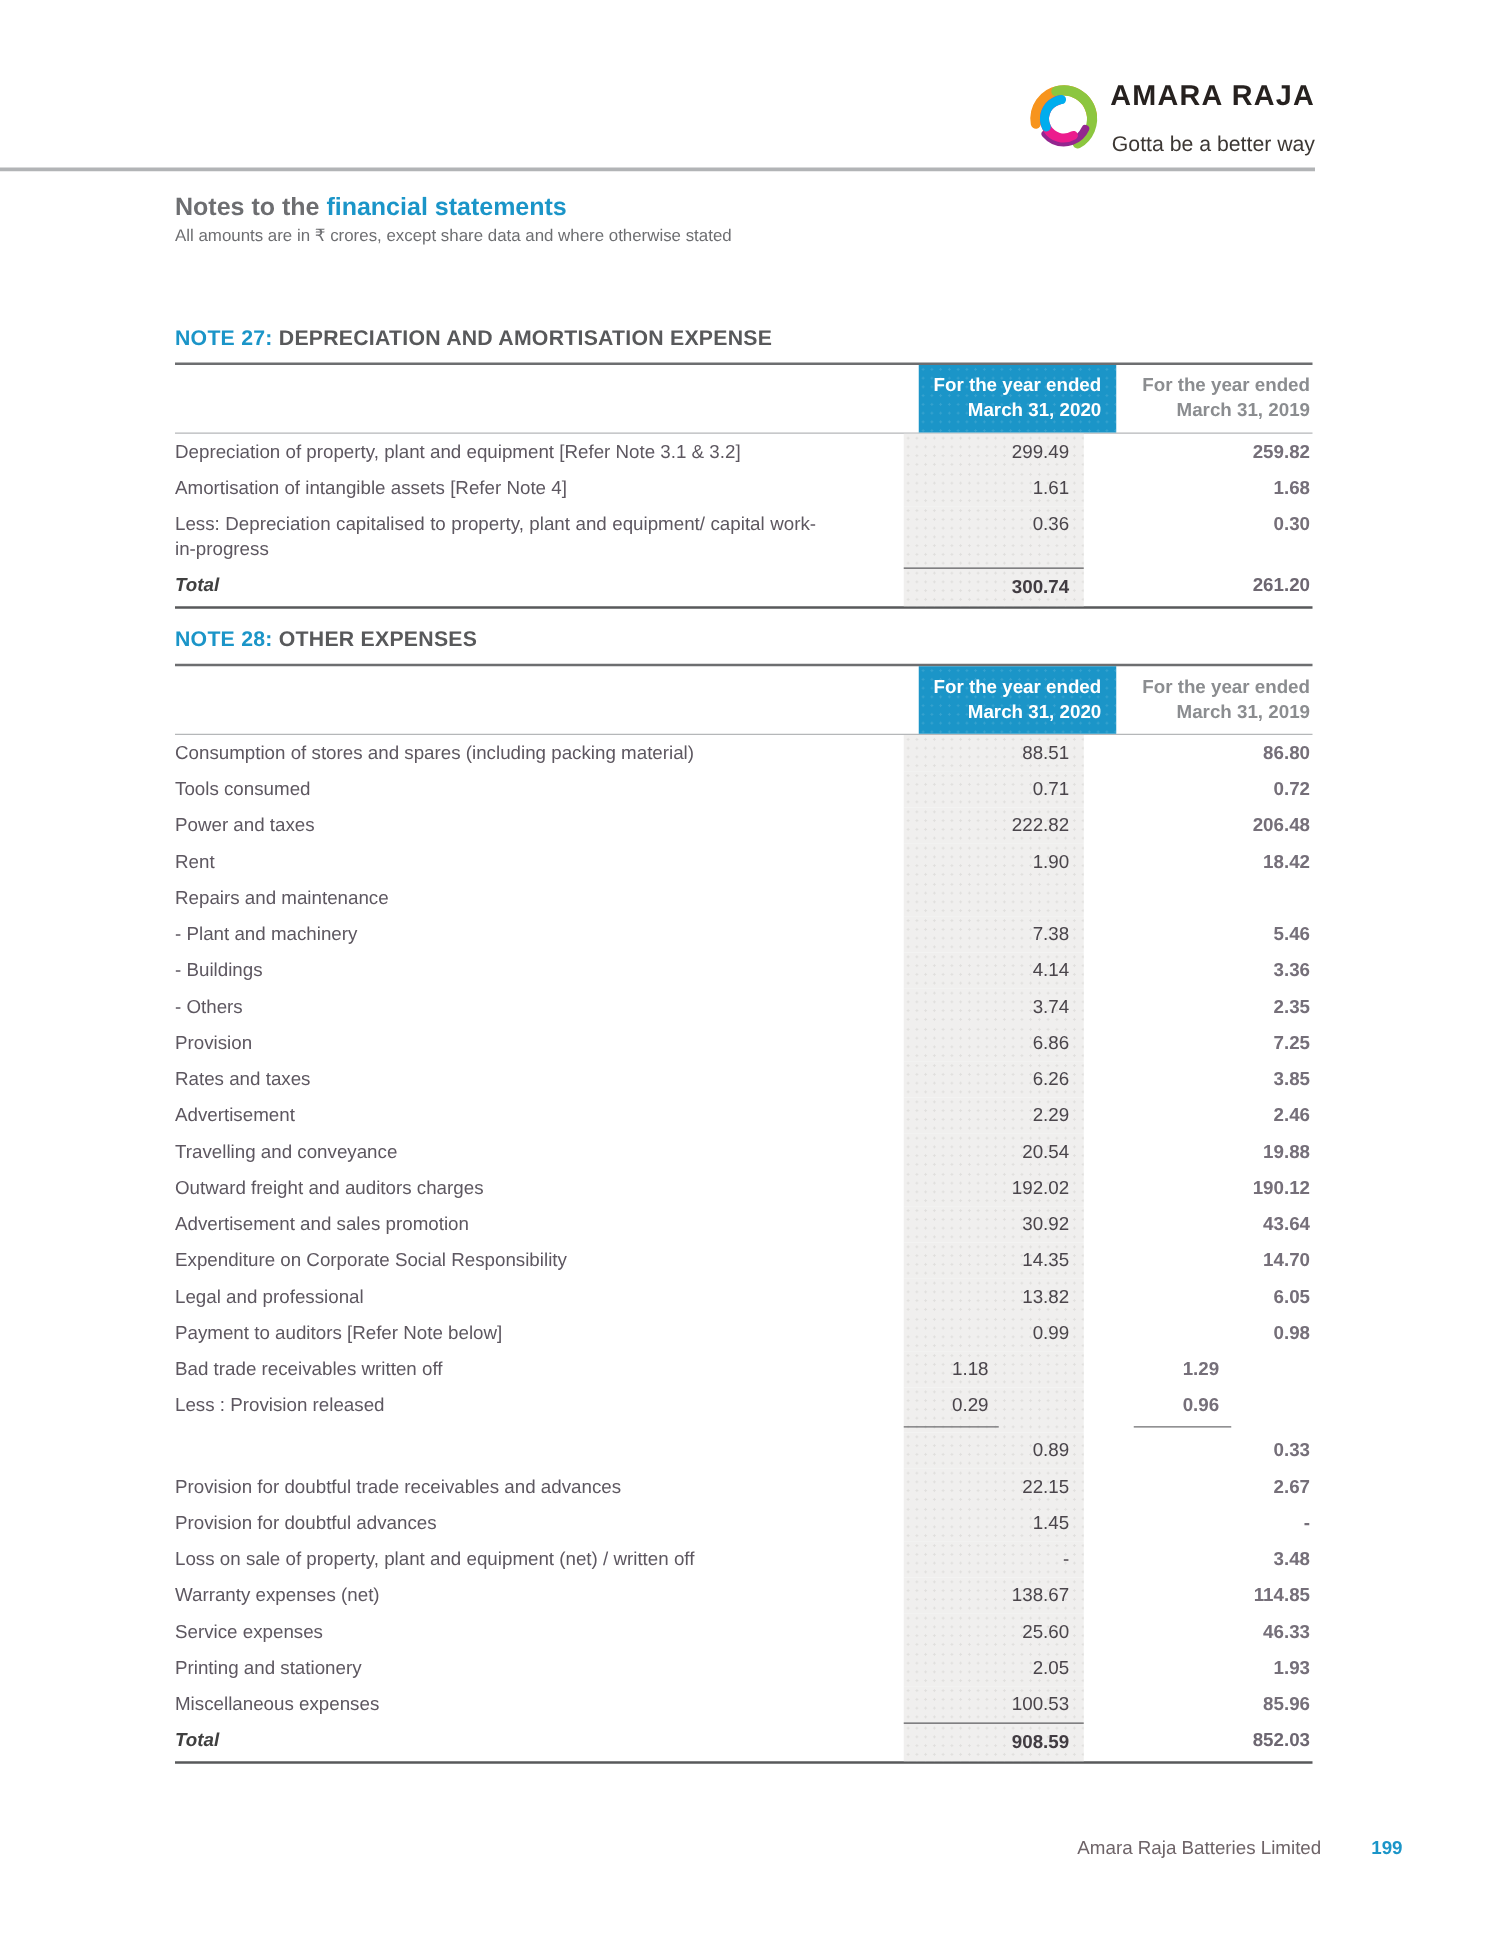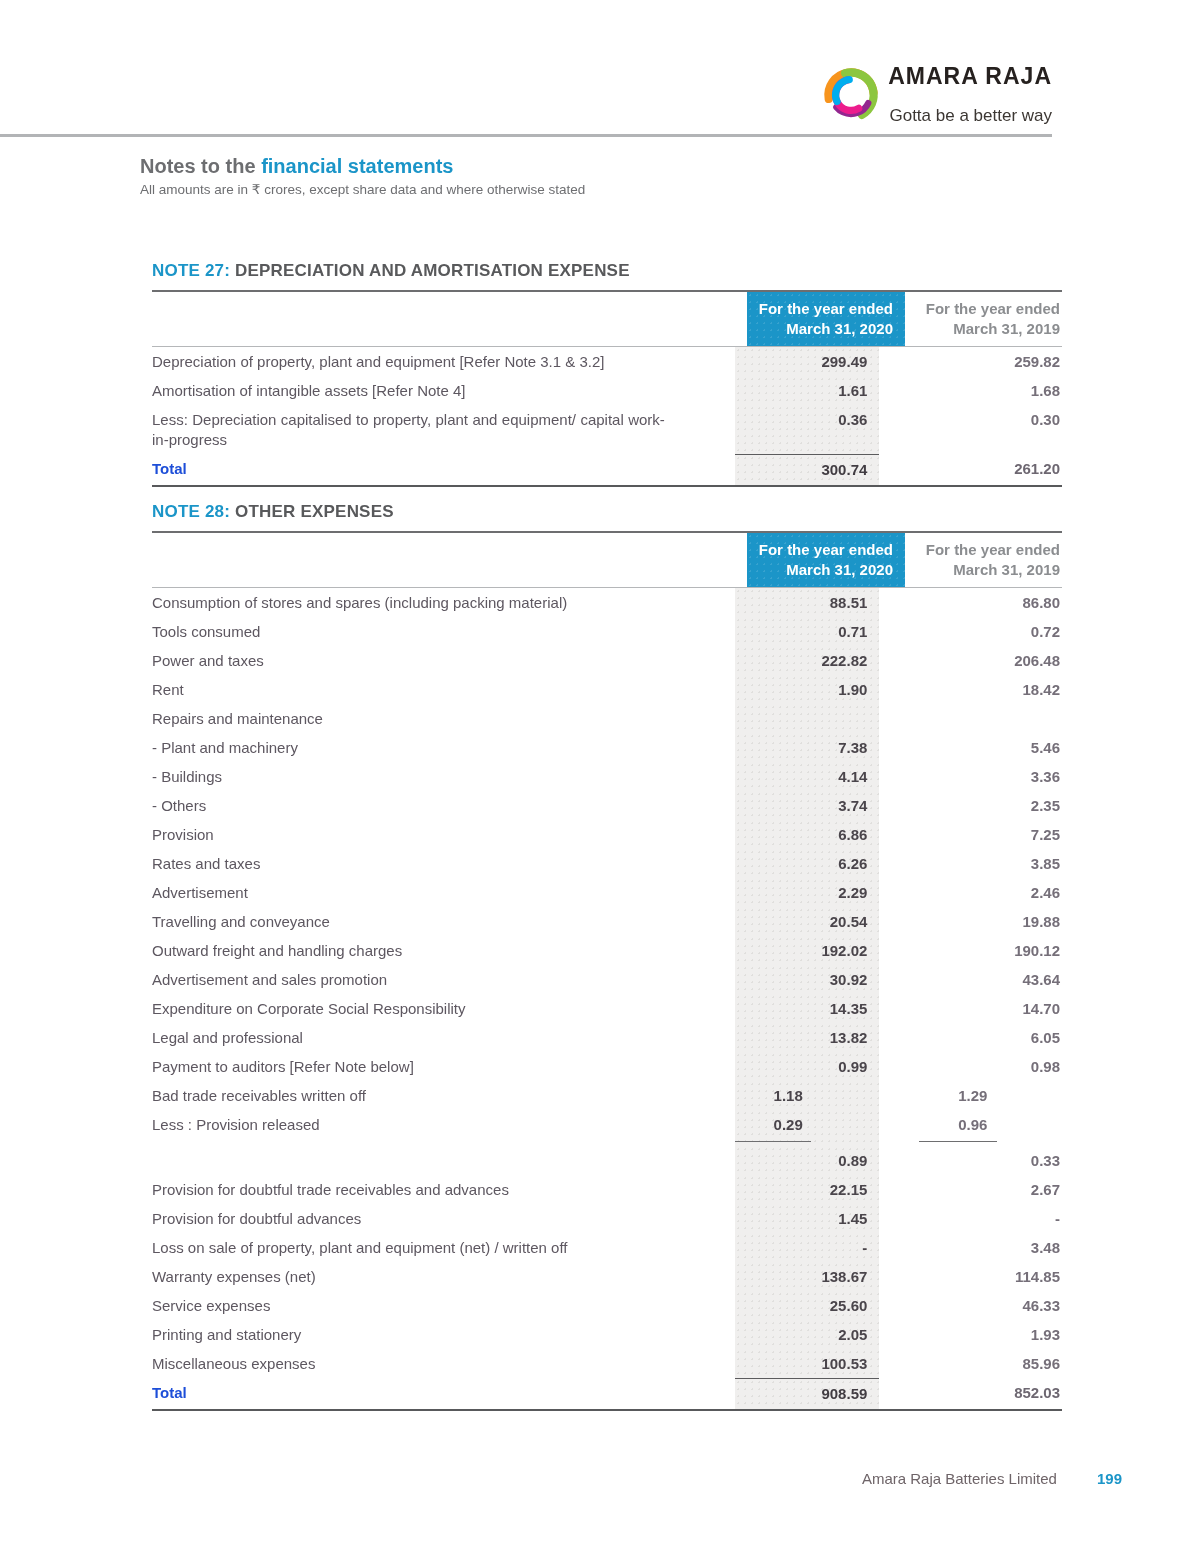--- a/index.html
+++ b/index.html
@@ -19,53 +19,53 @@
   .header-rule { position:absolute; top:134px; left:0; width:1052px; height:3px; background:#b2b4b6; }
 
   
   .title-block { position:absolute; top:155px; left:140px; }
   .page-title { font-size:20px; font-weight:bold; line-height:23px; }
   .page-title .t-gray { color:#6d6e71; }
   .page-title .t-blue { color:#1b95c8; }
   .page-subtitle { font-size:13.5px; color:#6d6e71; margin-top:3px; }
 
   
-  .note-section { position:absolute; left:140px; width:910px;margin-left:12px; }
+  .note-section { position:absolute; left:140px; width:910px; }
   #note27 { top:261px; }
   #note28 { top:502px; }
   .note-heading { font-size:17px; font-weight:bold; line-height:20px; letter-spacing:0.2px; }
   .note-heading .n-blue { color:#1b95c8; }
   .note-heading .n-gray { color:#58595b; }
 
   
   .table { width:910px; margin-top:9px; border-top:2px solid #6d6e70; border-bottom:2px solid #58595b; }
   .thead { display:flex; border-bottom:1px solid #b5b7b9; }
   .th-label { width:595px; }
   .th { font-size:15px; font-weight:bold; line-height:20px; text-align:right; white-space:pre-line; padding-top:7px; padding-bottom:7px; }
   .th2020 { width:158px; background-color:#1b95c8; color:#ffffff; padding-right:12px;
             background-image:radial-gradient(rgba(255,255,255,0.12) 1px, rgba(0,0,0,0) 1px); background-size:7px 7px; }
   .th2019 { width:157px; color:#8b8d90; padding-right:2px; }
 
   .tr { display:flex; align-items:stretch;gap:40px; }
   .td { font-size:15px; line-height:20px; padding-top:5px; padding-bottom:4px; min-height:29px; }
   .td.label { width:595px; padding-right:30px; color:#5d5760; }
   .td.y2020 { width:158px; text-align:right; padding-right:12px; color:#4a454b;
               background-color:#f0efee;
-              background-image:radial-gradient(#e0dfdd 1px, rgba(0,0,0,0) 1px); background-size:7px 7px;font-weight:bold; }
+              background-image:radial-gradient(#e0dfdd 1px, rgba(0,0,0,0) 1px); background-size:7px 7px; }
   .td.y2019 { width:157px; text-align:right; padding-right:2px; color:#756f79; font-weight:bold; }
 
   .tr.justify .td.label { text-align:justify; }
 
   .sub { display:block; text-align:right; }
   .td.y2020 .sub { width:76px; padding-right:8px; margin-left:-0px; }
   .td.y2019 .sub { width:78px; padding-right:10px; }
   .sub.rule { border-bottom:1px solid #6e6e70; padding-bottom:6px; }
 
   .tr.total .td { font-weight:bold; padding-top:5px; padding-bottom:5px; }
-  .tr.total .td.label { color:#1d4ed8; }
+  .tr.total .td.label { color:#404040;font-style:italic; }
   .tr.total .td.y2020 { color:#413c42; border-top:1px solid #5b5b5d; }
   .tr.total .td.y2019 { color:#6d6771; }
 
   
   .footer { position:absolute; top:1470px; left:0; width:1122px; display:flex; justify-content:flex-end; align-items:baseline; }
   .footer-company { font-size:15px; color:#6e6468; }
   .footer-page { font-size:15px; font-weight:bold; color:#1b95c8; margin-left:40px; }
 </style>
 </head>
 <body>
@@ -192,21 +192,21 @@
           <div class="td label">Advertisement</div>
           <div class="td y2020">2.29</div>
           <div class="td y2019">2.46</div>
         </div>
         <div class="tr">
           <div class="td label">Travelling and conveyance</div>
           <div class="td y2020">20.54</div>
           <div class="td y2019">19.88</div>
         </div>
         <div class="tr">
-          <div class="td label">Outward freight and handling charges</div>
+          <div class="td label">Outward freight and auditors charges</div>
           <div class="td y2020">192.02</div>
           <div class="td y2019">190.12</div>
         </div>
         <div class="tr">
           <div class="td label">Advertisement and sales promotion</div>
           <div class="td y2020">30.92</div>
           <div class="td y2019">43.64</div>
         </div>
         <div class="tr">
           <div class="td label">Expenditure on Corporate Social Responsibility</div>

